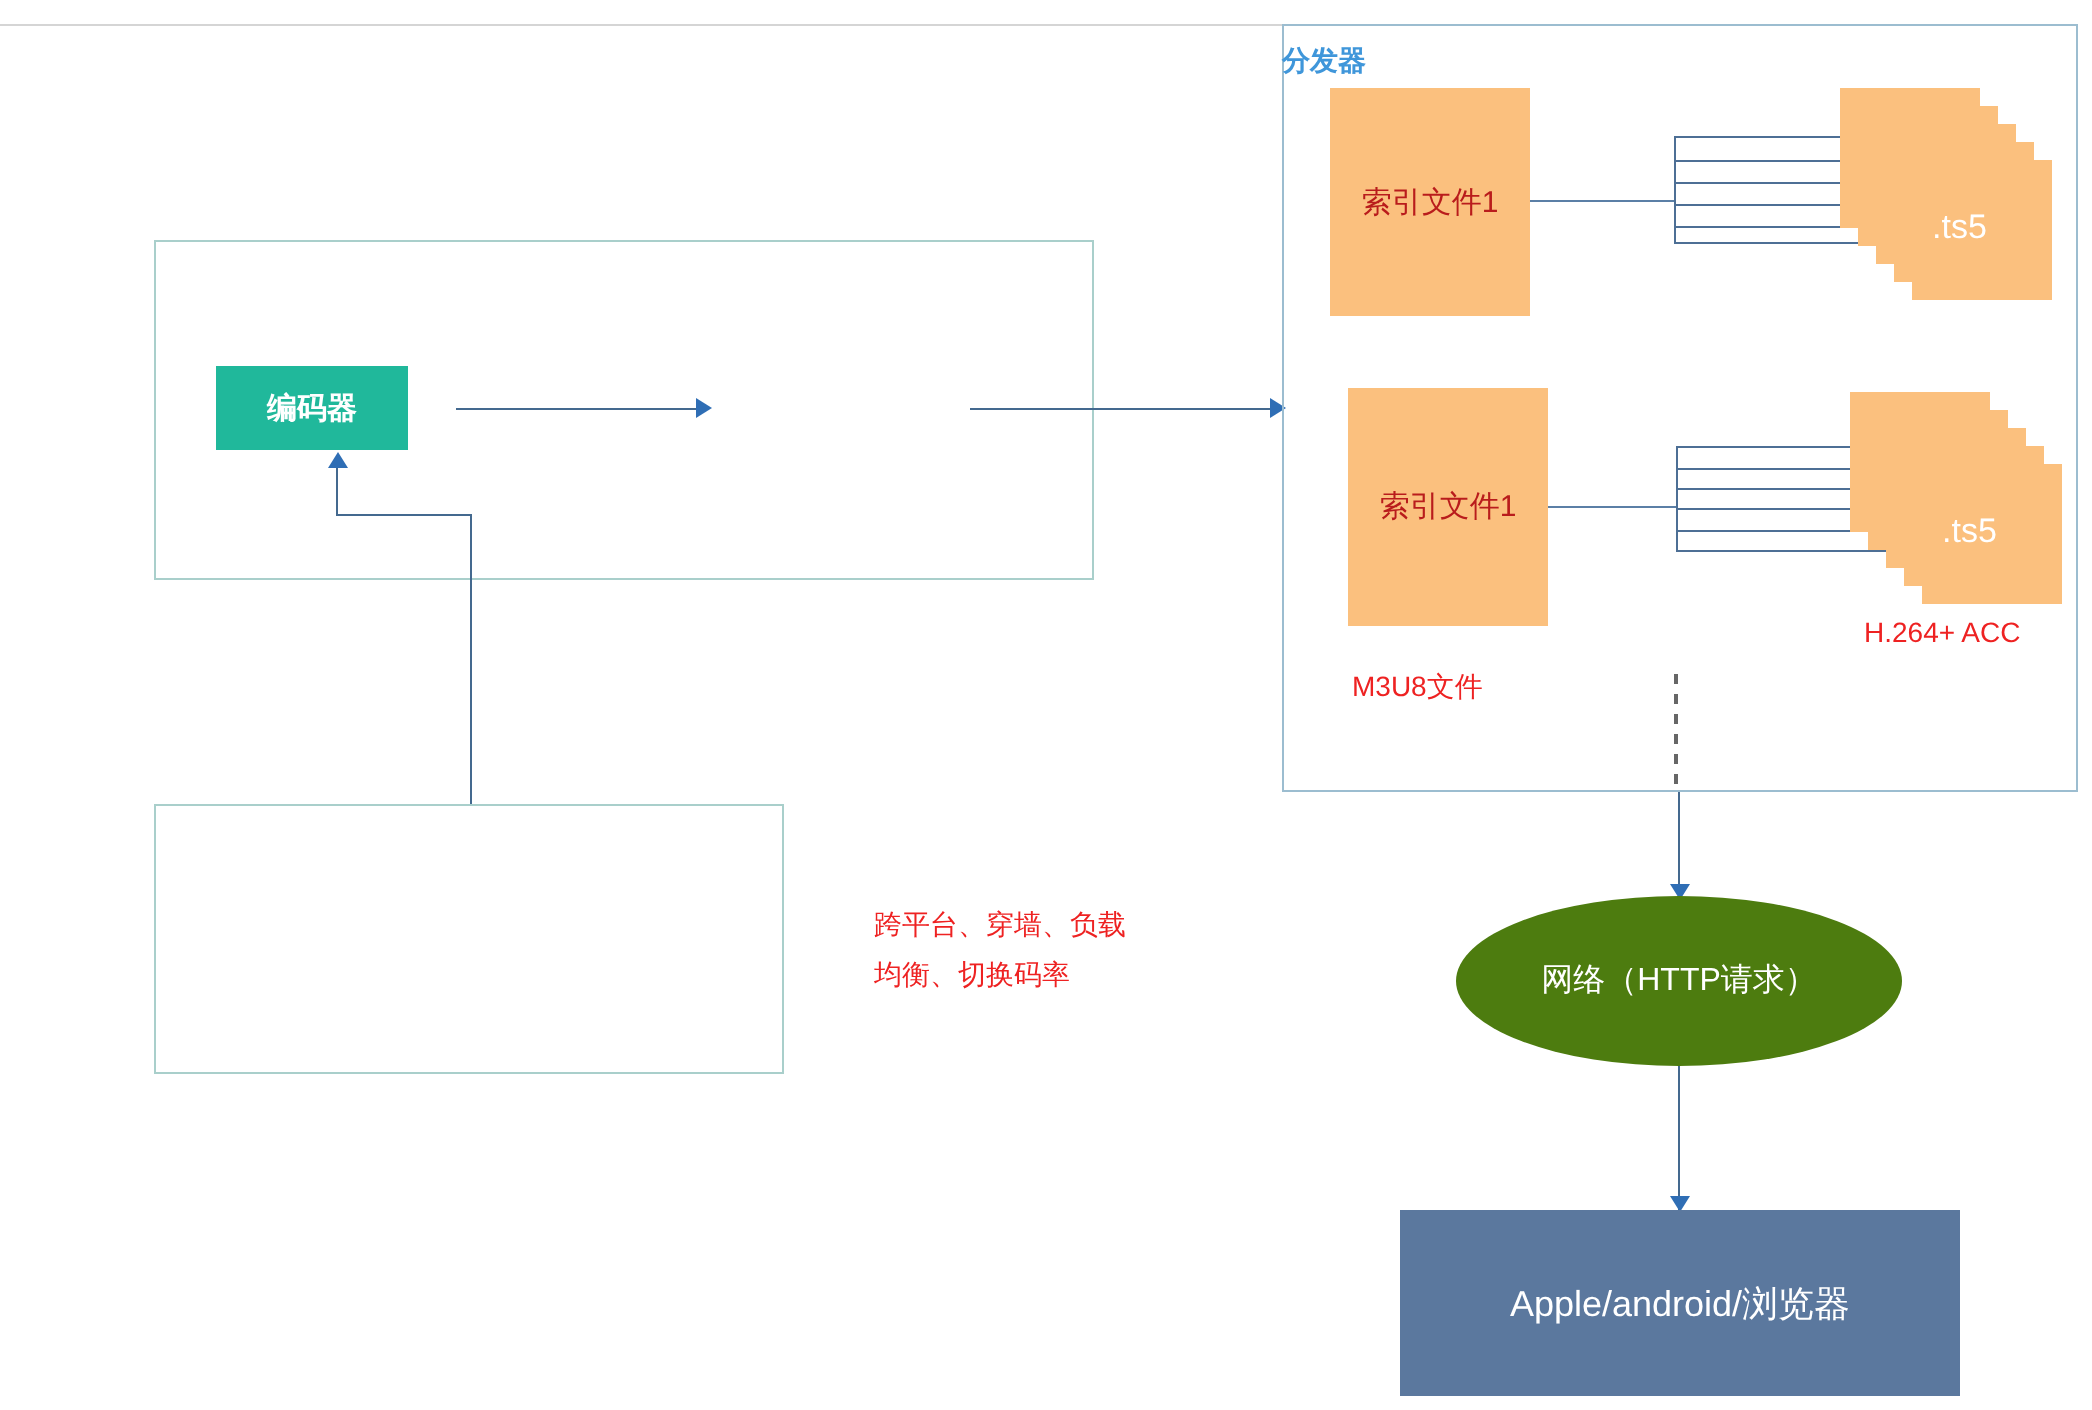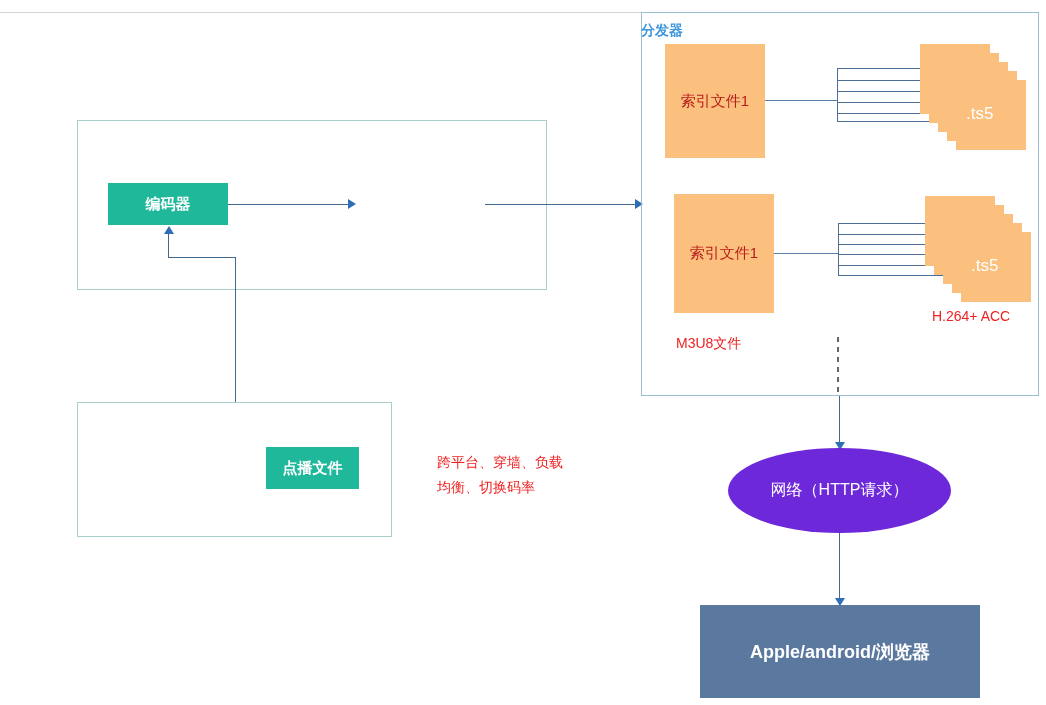--- a/index.html
+++ b/index.html
@@ -131,64 +131,63 @@
     white-space: pre-wrap;
   }
   .red-label {
     color: #ee2222;
     font-size: 14px;
     white-space: nowrap;
   }
 
   
   .ellipse {
-    background: #6d28d9;
+    background: #4d7c0f;
     border-radius: 50%;
     color: #ffffff;
     font-size: 16px;
     display: flex;
     align-items: center;
     justify-content: center;
     white-space: nowrap;
   }
 
   
   .slab {
     background: #5b789e;
     color: #ffffff;
     font-size: 18px;
-    font-weight: bold;
+    font-weight: normal;
     display: flex;
     align-items: center;
     justify-content: center;
     white-space: nowrap;
   }
 </style>
 </head>
 <body>
 
 <div id="canvas">
 
   <div class="abs top-rule"></div>
 
   <div class="abs frame frame-teal" style="left:77px; top:120px; width:470px; height:170px;"></div>
 
-  <div class="abs green-box" style="left:108px; top:183px; width:120px; height:42px;font-family:Liberation Mono, monospace;">编码器</div>
+  <div class="abs green-box" style="left:108px; top:183px; width:96px; height:42px;font-family:Liberation Mono, monospace;">编码器</div>
 
 
   <div class="abs line line-h" style="left:228px; top:204px; width:122px;"></div>
   <div class="abs arrow-r" style="left:348px; top:199px;"></div>
 
   <div class="abs line line-h" style="left:485px; top:204px; width:152px;"></div>
   <div class="abs arrow-r" style="left:635px; top:199px;"></div>
 
   <div class="abs frame frame-teal" style="left:77px; top:402px; width:315px; height:135px;"></div>
 
 
-  <div class="abs green-box" style="left:266px; top:447px; width:93px; height:42px;">点播文件</div>
 
   <div class="abs line line-v" style="left:235px; top:257px; width:1px; height:145px;"></div>
   <div class="abs line line-h" style="left:168px; top:257px; width:68px;"></div>
   <div class="abs line line-v" style="left:168px; top:233px; width:1px; height:25px;"></div>
   <div class="abs arrow-u" style="left:164px; top:226px;"></div>
 
   <div class="abs frame frame-blue" style="left:641px; top:12px; width:398px; height:384px;"></div>
   <div class="abs group-title" style="left:641px; top:22px; width:398px;">分发器</div>
 
   <div class="abs orange-box" style="left:665px; top:44px; width:100px; height:114px;">索引文件1</div>

